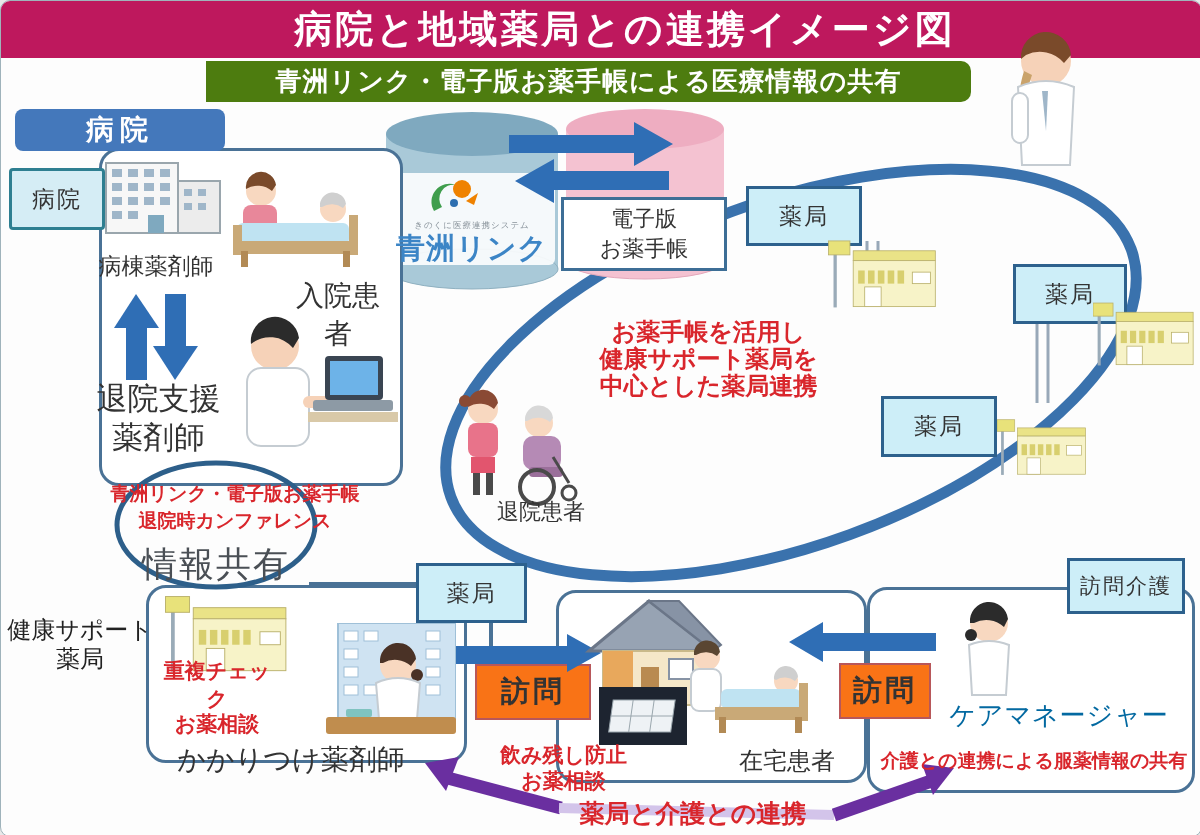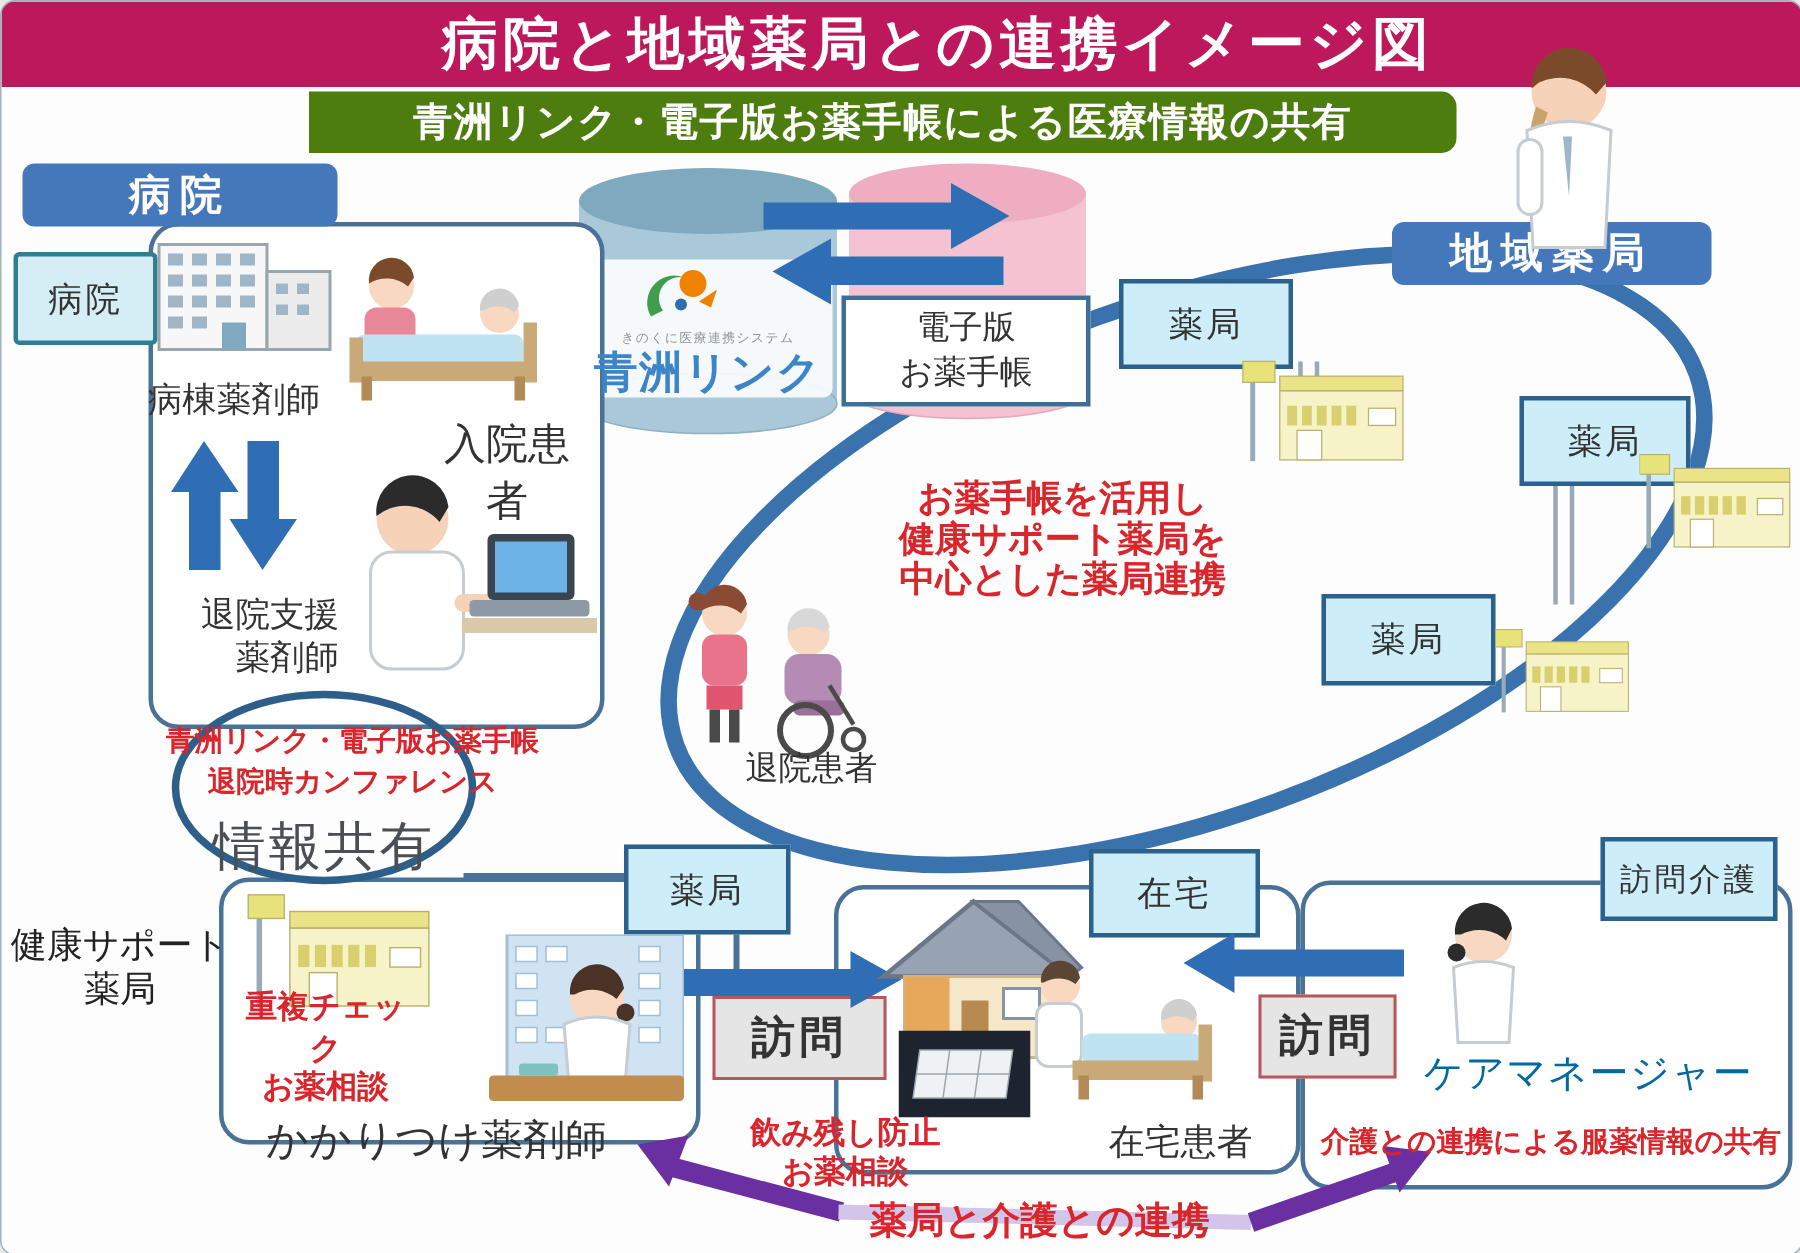--- a/index.html
+++ b/index.html
@@ -12,21 +12,21 @@
   .flexc{display:flex;align-items:center;justify-content:center;}
   .svglayer{position:absolute;left:0;top:0;width:1200px;height:835px;pointer-events:none;}
   .z1{z-index:1}.z2{z-index:2}.z3{z-index:3}.z4{z-index:4}.z5{z-index:5}.z6{z-index:6}
   .titlebar{background:#be185d;color:#fff;font-weight:bold;font-size:38px;letter-spacing:3px;padding-left:24px;}
   .banner{background:#4d7c0f;color:#fff;font-weight:bold;font-size:26px;letter-spacing:1px;border-radius:0 10px 10px 0;}
   .bluelabel{background:#4478bb;color:#fff;font-weight:bold;font-size:28px;border-radius:8px;letter-spacing:6px;}
   .cyanbox{background:#cdeef8;border:3px solid #2d618d;color:#333;font-size:23px;font-weight:500;letter-spacing:2px;}
   .tealbox{background:#d5edf5;border:3px solid #2e7f91;color:#333;font-size:23px;border-radius:4px;letter-spacing:2px;}
   .whitebox{background:#ffffff;border:3px solid #3d6e96;color:#333;font-size:22px;text-align:center;line-height:1.35;font-weight:500;}
   .rbox{background:#fff;border:3px solid #4a7296;border-radius:20px;}
-  .visitbox{background:#e5e5e5;border:2px solid #b8575a;color:#333;font-size:29px;font-weight:600;letter-spacing:3px;}
+  .visitbox{background:#f97316;border:2px solid #b8575a;color:#333;font-size:29px;font-weight:600;letter-spacing:3px;}
   .red{color:#d9262c;font-weight:bold;}
   .blacktxt{color:#333;}
   .tc{text-align:center;}
 </style>
 </head>
 <body>
 
 <div id="stage">
 
   <svg class="svglayer z1" viewBox="0 0 1200 835">
@@ -67,38 +67,32 @@
   <div class="abs banner flexc z3" style="left:205px;top:60px;width:765px;height:41px;">
     <span>青洲リンク・電子版お薬手帳による医療情報の共有</span>
   </div>
 
   <div class="abs bluelabel flexc z3" style="left:14px;top:108px;width:210px;height:42px;">
     <span>病院</span>
   </div>
   <div class="abs tealbox flexc z3" style="left:8px;top:167px;width:90px;height:56px;">
     <span>病院</span>
   </div>
-  <div class="abs bluelabel flexc z3" style="left:927px;top:147px;width:213px;height:42px;">
-    <span>地域薬局</span>
-  </div>
 
   <div class="abs cyanbox flexc z3" style="left:745px;top:185px;width:110px;height:54px;">
     <span>薬局</span>
   </div>
   <div class="abs cyanbox flexc z3" style="left:1012px;top:263px;width:108px;height:54px;">
     <span>薬局</span>
   </div>
   <div class="abs cyanbox flexc z3" style="left:880px;top:395px;width:110px;height:55px;">
     <span>薬局</span>
   </div>
   <div class="abs cyanbox flexc z3" style="left:415px;top:562px;width:105px;height:54px;">
     <span>薬局</span>
-  </div>
-  <div class="abs cyanbox flexc z3" style="left:725px;top:565px;width:108px;height:53px;">
-    <span>在宅</span>
   </div>
   <div class="abs cyanbox flexc z3" style="left:1066px;top:557px;width:112px;height:50px;font-size:21px;">
     <span>訪問介護</span>
   </div>
 
   <div class="abs whitebox flexc z3" style="left:560px;top:196px;width:160px;height:68px;">
     <div>
       <div>電子版</div>
       <div>お薬手帳</div>
     </div>
@@ -340,21 +334,21 @@
 
   <svg class="abs z5" style="left:952px;top:592px;" width="72" height="105" viewBox="0 0 72 105">
     <circle cx="36" cy="30" r="19" fill="#f8d8c0"></circle>
     <path d="M17,30 a19,19 0 0 1 38,-4 l-4,8 a26,26 0 0 0 -30,-4 z" fill="#2b2b2b"></path>
     <circle cx="18" cy="42" r="6" fill="#2b2b2b"></circle>
     <path d="M16,52 q20,-8 40,0 l-3,50 h-34 z" fill="#ffffff" stroke="#c5ccd2" stroke-width="2"></path>
   </svg>
 
   <div class="abs z6 blacktxt tc" style="left:75px;top:250px;width:160px;font-size:23px;"><span>病棟薬剤師</span></div>
   <div class="abs z6 blacktxt tc" style="left:283px;top:276px;width:108px;font-size:28px;"><span>入院患者</span></div>
-  <div class="abs z6 blacktxt tc" style="left:90px;top:395px;width:135px;font-size:23px;line-height:1.25;text-align:right;">
+  <div class="abs z6 blacktxt tc" style="left:90px;top:378px;width:135px;font-size:31px;line-height:1.25;">
     <div>退院支援</div>
     <div>薬剤師</div>
   </div>
 
   <div class="abs z6 tc" style="left:390px;top:219px;width:162px;font-size:8.5px;color:#8a949c;letter-spacing:1px;"><span>きのくに医療連携システム</span></div>
   <div class="abs z6 tc" style="left:386px;top:228px;width:170px;font-size:29px;font-weight:bold;color:#3c85c6;letter-spacing:1px;"><span>青洲リンク</span></div>
 
   <div class="abs z6 red tc" style="left:575px;top:318px;width:265px;font-size:24px;line-height:27px;">
     <div>お薬手帳を活用し</div>
     <div>健康サポート薬局を</div>

